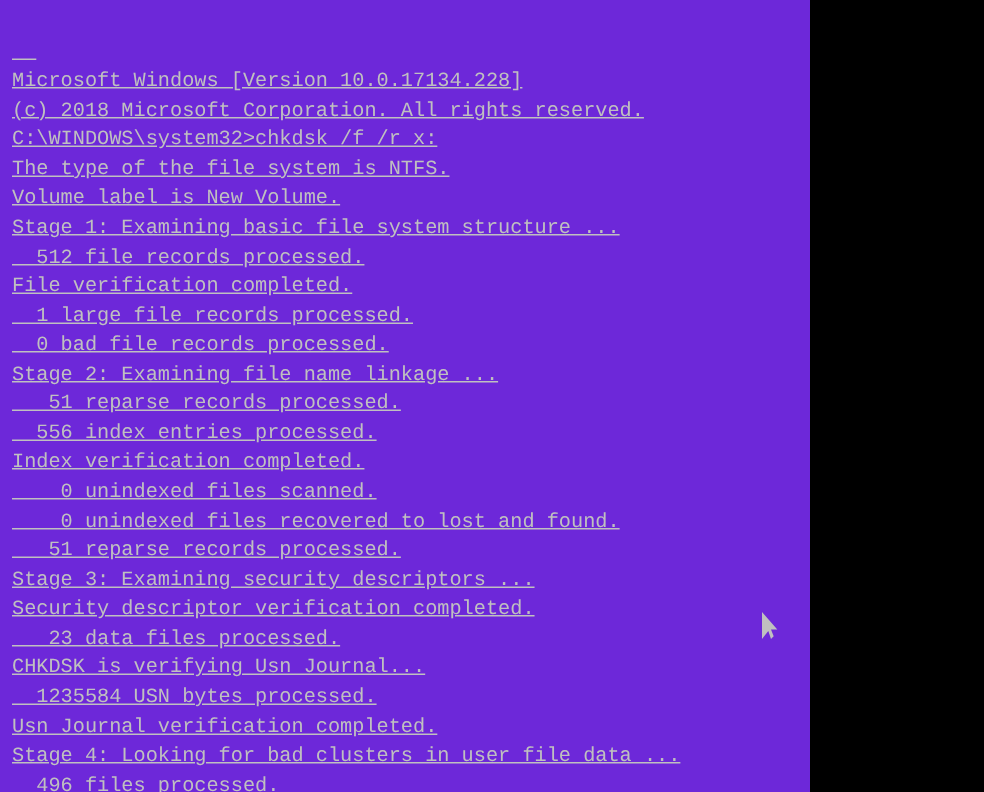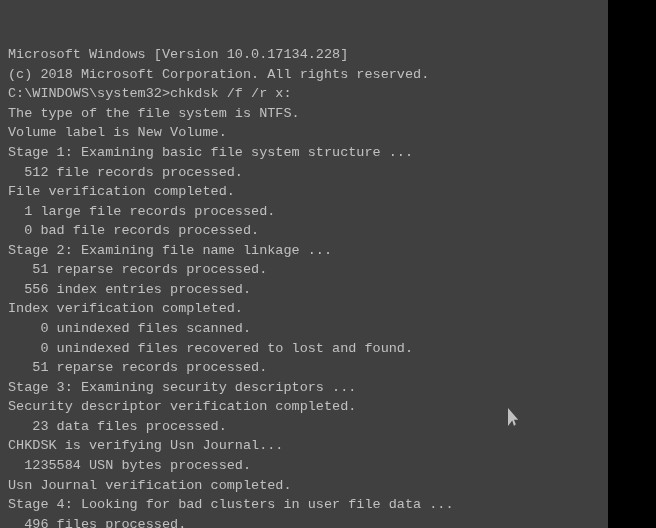--- a/index.html
+++ b/index.html
@@ -11,26 +11,27 @@
       background-color: #000000;
       width: 656px;
       height: 528px;
       overflow: hidden;
       font-family: 'Courier New', Courier, monospace;
       font-size: 13.5px;
       color: #c0c0c0;
       line-height: 1.45;
     }
     .terminal {
-      width: 608px;
+      width: 540px;
       height: 528px;
-      background-color: #404040;
+      background-color: #6d28d9;
       padding: 6px 8px;
       white-space: pre;
       overflow: hidden;
+      text-decoration: underline;
     }
     .mouse-cursor {
       position: absolute;
       top: 408px;
       left: 508px;
       width: 0;
       height: 0;
       pointer-events: none;
     }
     .mouse-cursor::before {

